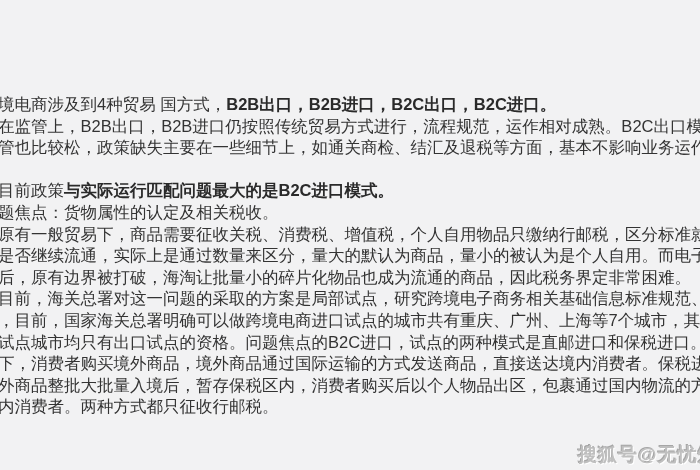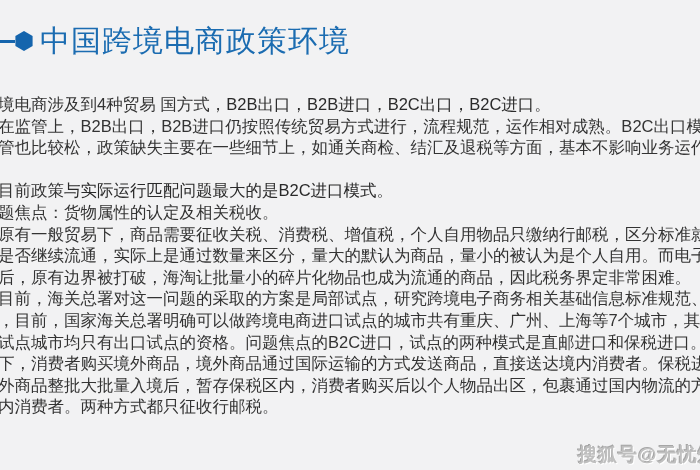--- a/index.html
+++ b/index.html
@@ -31,46 +31,39 @@
     width: 820px;
     color: #333333;
     font-size: 16.5px;
   }
   .line {
     height: 21.6px;
     line-height: 21.6px;
     white-space: nowrap;
     overflow: hidden;
   }
-  .line .bold-seg { font-weight: 400; color: #2a2a2a; }
+  .line .bold-seg { font-weight: 700; color: #2a2a2a; }
   .spacer { height: 21.6px; }
   .watermark {
     position: absolute;
     top: 442px;
     left: 578px;
     font-size: 19px;
     font-weight: 700;
     letter-spacing: 1px;
     white-space: nowrap;
     color: #bfbfbf;
     text-shadow: 1px 1px 0 #ffffff, -1px -1px 0 #a6a6a6;
   }
 </style>
 </head>
 <body>
 
 <div class="slide">
 
-  <div class="header">
-    <svg class="bullet-icon" width="36" height="24" viewBox="0 0 36 24">
-      <rect x="0" y="10" width="15" height="3" fill="#1565ad"></rect>
-      <polygon points="24,1 32.6,6 32.6,16 24,21 15.4,16 15.4,6" fill="#1565ad"></polygon>
-    </svg>
-    <div class="slide-title">中国跨境电商政策环境</div>
-  </div>
 
   <div class="body-text">
     <div class="line"><span>境电商涉及到4种贸易 国方式，</span><span class="bold-seg">B2B出口，B2B进口，B2C出口，B2C进口。</span></div>
     <div class="line"><span>在监管上，B2B出口，B2B进口仍按照传统贸易方式进行，流程规范，运作相对成熟。B2C出口模式</span><span class="bold-seg"></span></div>
     <div class="line"><span>管也比较松，政策缺失主要在一些细节上，如通关商检、结汇及退税等方面，基本不影响业务运作。</span><span class="bold-seg"></span></div>
     <div class="spacer"></div>
     <div class="line"><span>目前政策</span><span class="bold-seg">与实际运行匹配问题最大的是B2C进口模式。</span></div>
     <div class="line"><span>题焦点：货物属性的认定及相关税收。</span><span class="bold-seg"></span></div>
     <div class="line"><span>原有一般贸易下，商品需要征收关税、消费税、增值税，个人自用物品只缴纳行邮税，区分标准就是</span><span class="bold-seg"></span></div>
     <div class="line"><span>是否继续流通，实际上是通过数量来区分，量大的默认为商品，量小的被认为是个人自用。而电子商</span><span class="bold-seg"></span></div>

